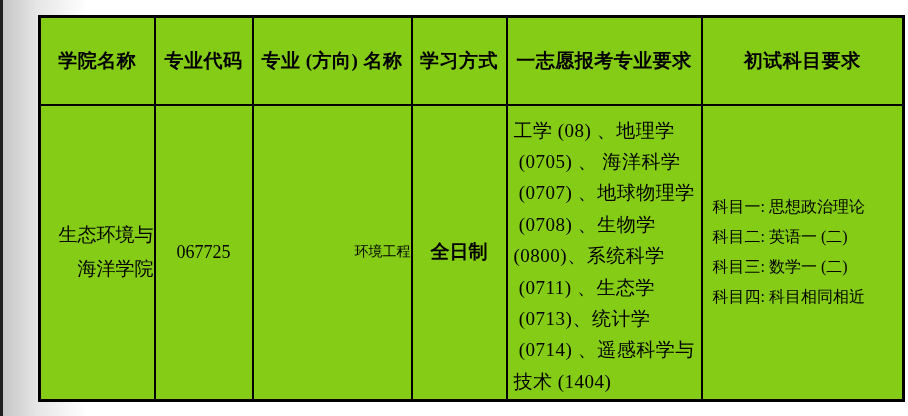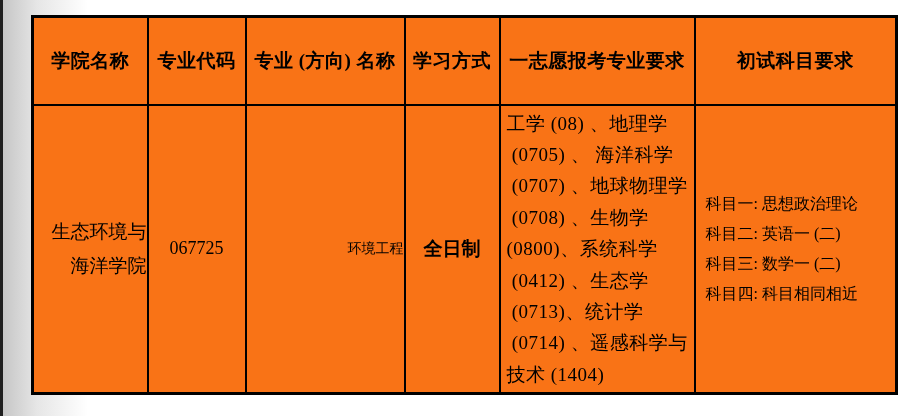--- a/index.html
+++ b/index.html
@@ -22,25 +22,25 @@
     background: #1f1f1f;
   }
   .page-left-gradient {
     position: absolute;
     left: 3px; top: 0;
     width: 85px; height: 416px;
     background: linear-gradient(90deg, #c6c6c6 0%, #e6e6e6 40%, #ffffff 100%);
   }
   table.admissions {
     position: absolute;
-    left: 31px; top: 15px;
+    left: 38px; top: 15px;
     width: 864px;
     border-collapse: collapse;
     table-layout: fixed;
-    background: #f97316;
+    background: #84cc16;
     border: 3px solid #000000;
   }
   table.admissions th,
   table.admissions td {
     border: 2px solid #000000;
     vertical-align: middle;
     overflow: hidden;
   }
   thead tr { height: 88px; }
   tbody tr { height: 285px; }
@@ -62,21 +62,21 @@
   .cell-major-name {
     text-align: right;
     font-size: 14px;
   }
   .cell-study-mode {
     text-align: center;
     font-size: 19px;
     font-weight: bold;
   }
   .cell-requirements {
-    padding: 2px 2px 2px 6px;
+    padding: 9px 2px 2px 6px;
     font-size: 19px;
   }
   .req-line {
     white-space: pre;
     line-height: 31.4px;
     letter-spacing: 0.5px;
   }
   .cell-subjects {
     padding-left: 10px;
     font-size: 16px;
@@ -120,21 +120,21 @@
         </td>
         <td class="cell-major-code">067725</td>
         <td class="cell-major-name">环境工程</td>
         <td class="cell-study-mode">全日制</td>
         <td class="cell-requirements">
           <div class="req-line">工学 (08) 、地理学</div>
           <div class="req-line"> (0705) 、 海洋科学</div>
           <div class="req-line"> (0707) 、地球物理学</div>
           <div class="req-line"> (0708) 、生物学</div>
           <div class="req-line">(0800)、系统科学</div>
-          <div class="req-line"> (0412) 、生态学</div>
+          <div class="req-line"> (0711) 、生态学</div>
           <div class="req-line"> (0713)、统计学</div>
           <div class="req-line"> (0714) 、遥感科学与</div>
           <div class="req-line">技术 (1404)</div>
         </td>
         <td class="cell-subjects">
           <div class="subj-line">科目一: 思想政治理论</div>
           <div class="subj-line">科目二: 英语一 (二)</div>
           <div class="subj-line">科目三: 数学一 (二)</div>
           <div class="subj-line">科目四: 科目相同相近</div>
         </td>

